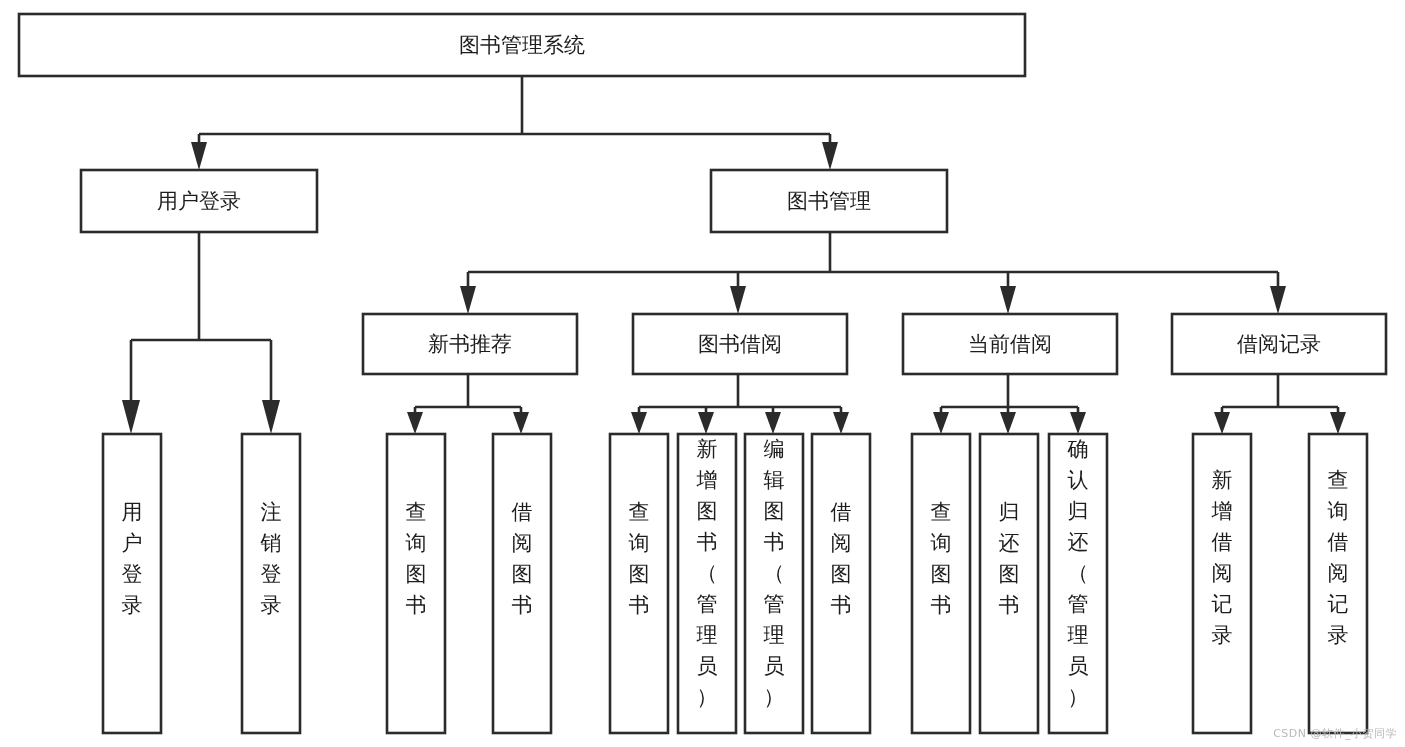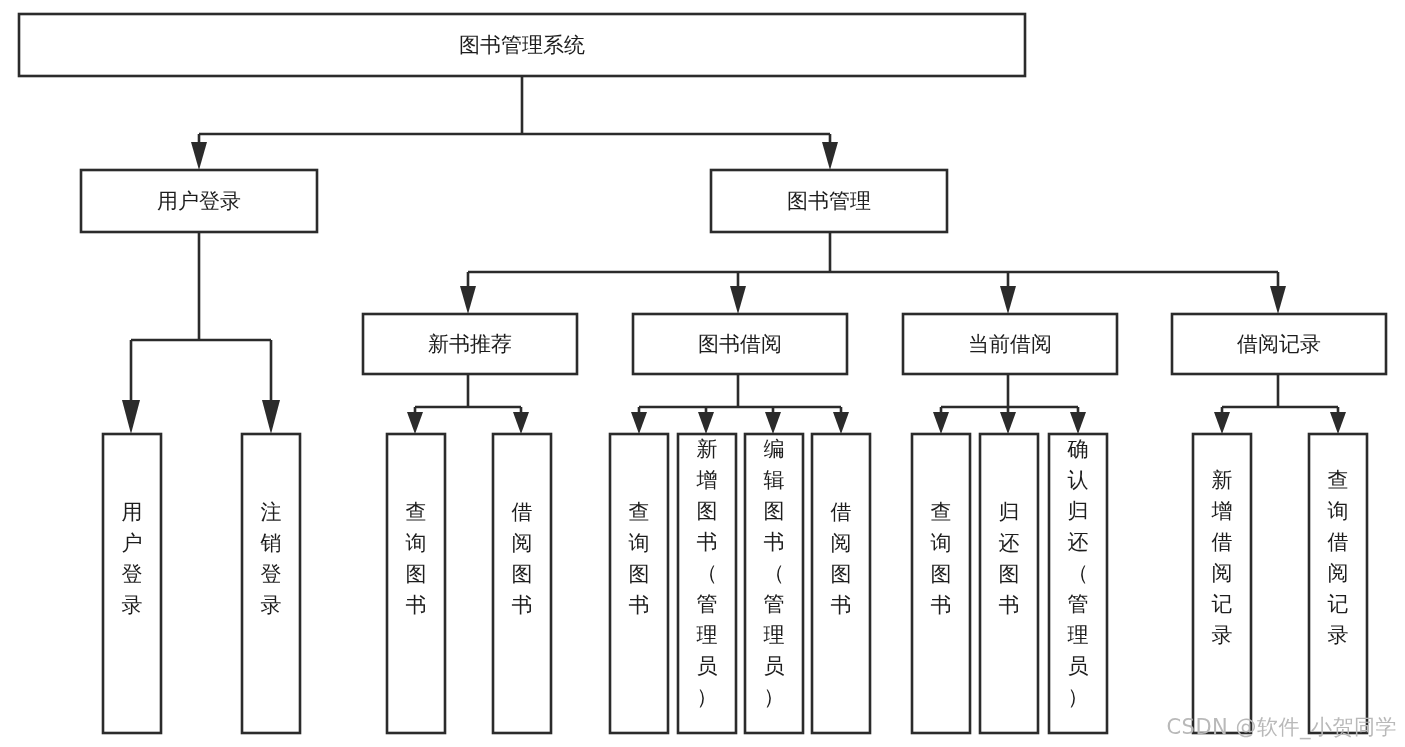--- a/index.html
+++ b/index.html
@@ -52,21 +52,21 @@
   }
   .arrow-head {
     fill: #2b2b2b;
     stroke: none;
   }
   .watermark {
     position: absolute;
     right: 8px;
     bottom: 6px;
     font-family: "DejaVu Sans", "Liberation Sans", sans-serif;
-    font-size: 21px;
+    font-size: 11px;
     color: #b9b9b9;
     white-space: nowrap;
     letter-spacing: 0.5px;
     user-select: none;
   }
 </style>
 </head>
 <body>
 
 <div id="diagram-root">

